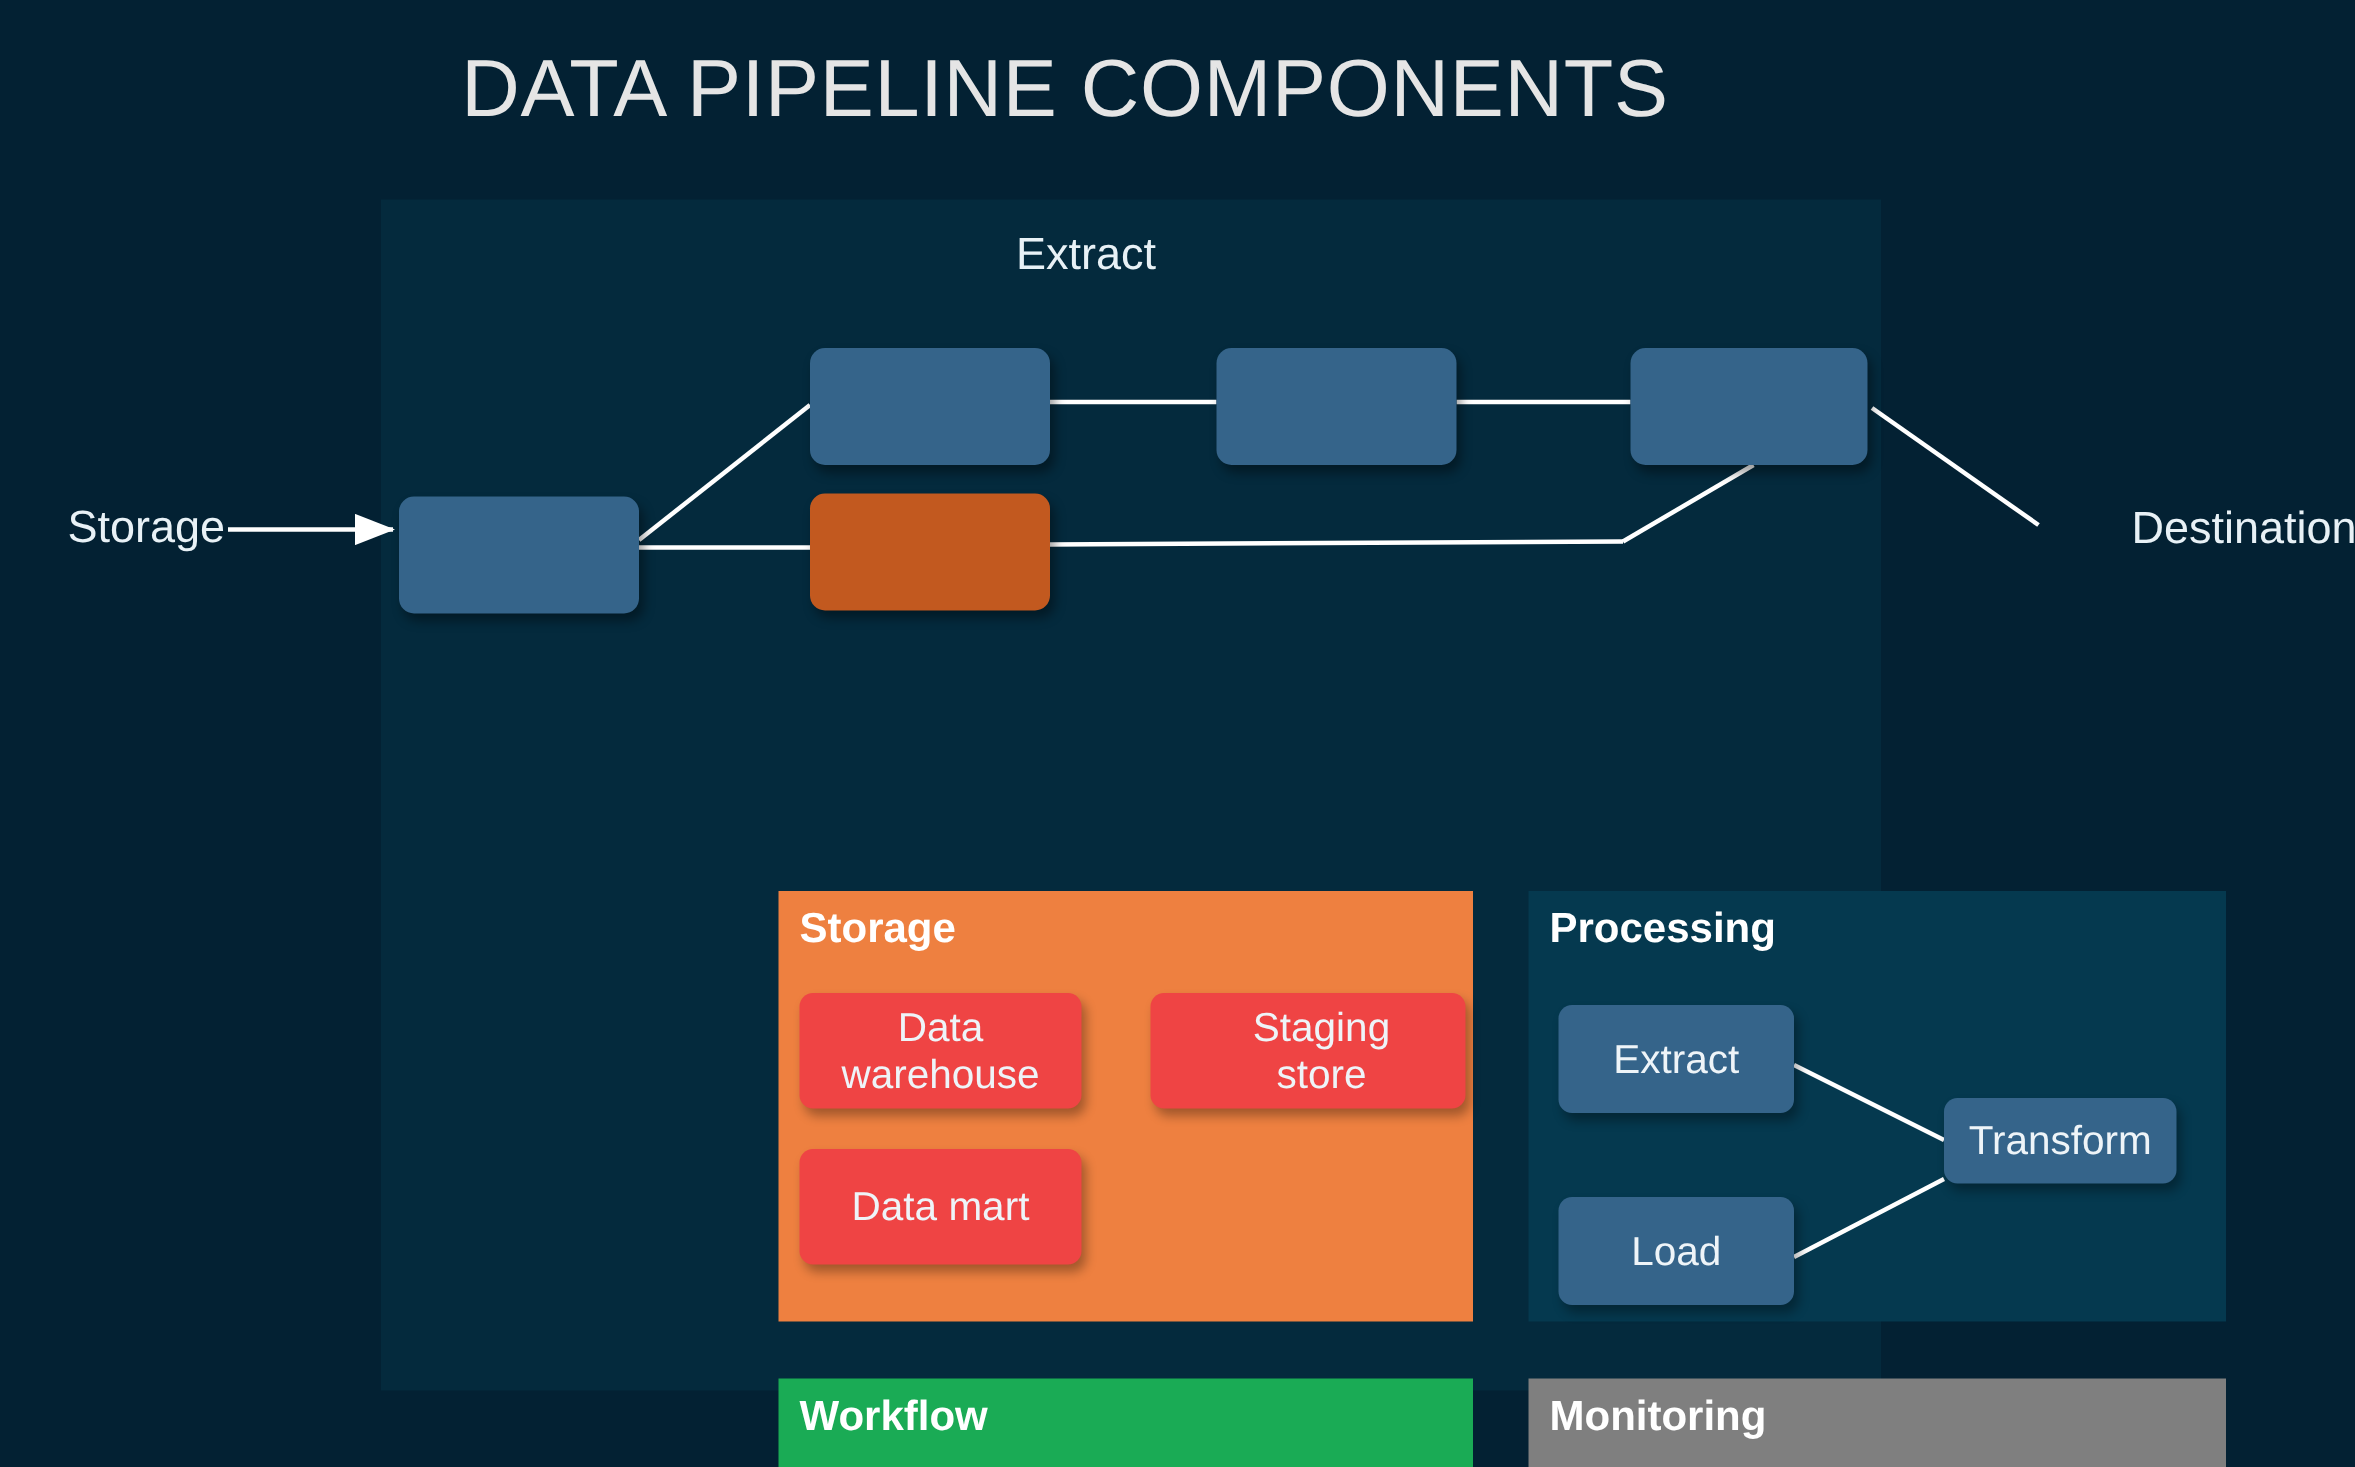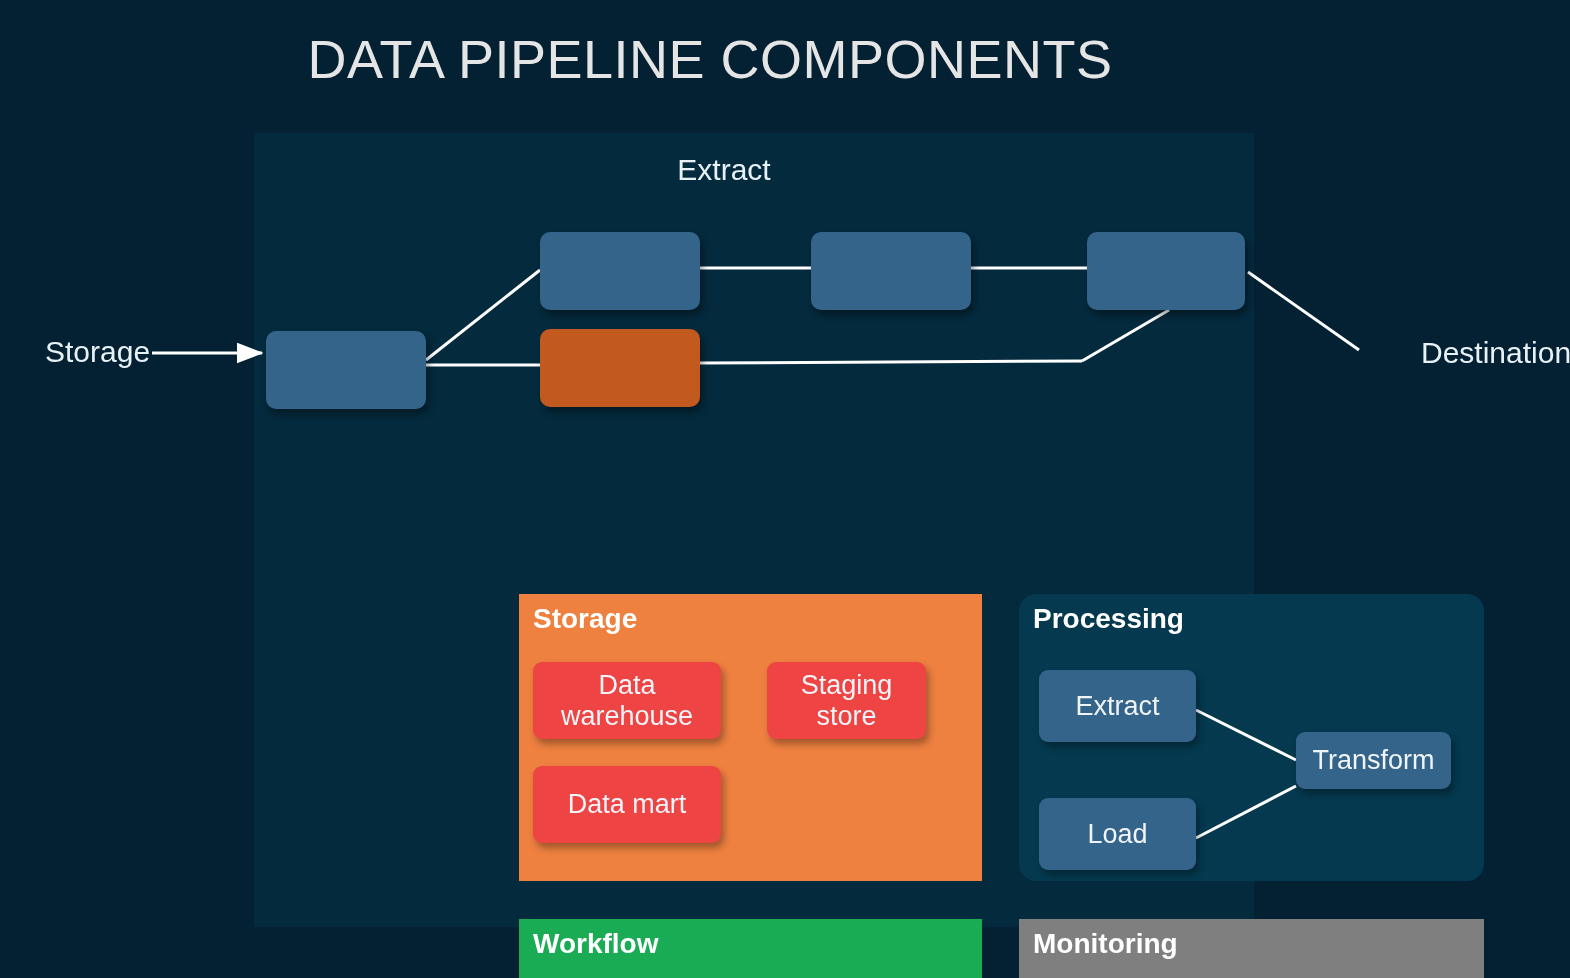--- a/index.html
+++ b/index.html
@@ -106,21 +106,20 @@
     white-space: nowrap;
   }
 
   #panel-storage {
     left: 265px; top: 461px; width: 463px; height: 287px;
     background: #ee8040;
   }
   #panel-processing {
     left: 765px; top: 461px; width: 465px; height: 287px;
     background: #05394f;
-    border-radius: 17px;
   }
   #panel-workflow {
     left: 265px; top: 786px; width: 463px; height: 96px;
     background: #1aab55;
   }
   #panel-monitoring {
     left: 765px; top: 786px; width: 465px; height: 96px;
     background: #7f7f7f;
   }
 
@@ -135,21 +134,21 @@
     justify-content: center;
     text-align: center;
     line-height: 1.12;
     font-size: 27px;
     font-weight: 400;
   }
   .chip.orange { background: #ef4444; }
   .chip.blue   { background: #35648a; }
 
   #chip-data-warehouse { left: 14px;  top: 68px;  width: 188px; height: 77px; }
-  #chip-staging-store  { left: 248px; top: 68px;  width: 159px; height: 77px; }
+  #chip-staging-store  { left: 248px; top: 68px;  width: 192px; height: 77px; padding-left: 18px; }
   #chip-data-mart      { left: 14px;  top: 172px; width: 188px; height: 77px; }
 
   #chip-extract   { left: 20px;  top: 76px;  width: 157px; height: 72px; }
   #chip-load      { left: 20px;  top: 204px; width: 157px; height: 72px; }
   #chip-transform { left: 277px; top: 138px; width: 155px; height: 57px; }
 
   
   #processing-lines {
     position: absolute;
     left: 0; top: 0;

